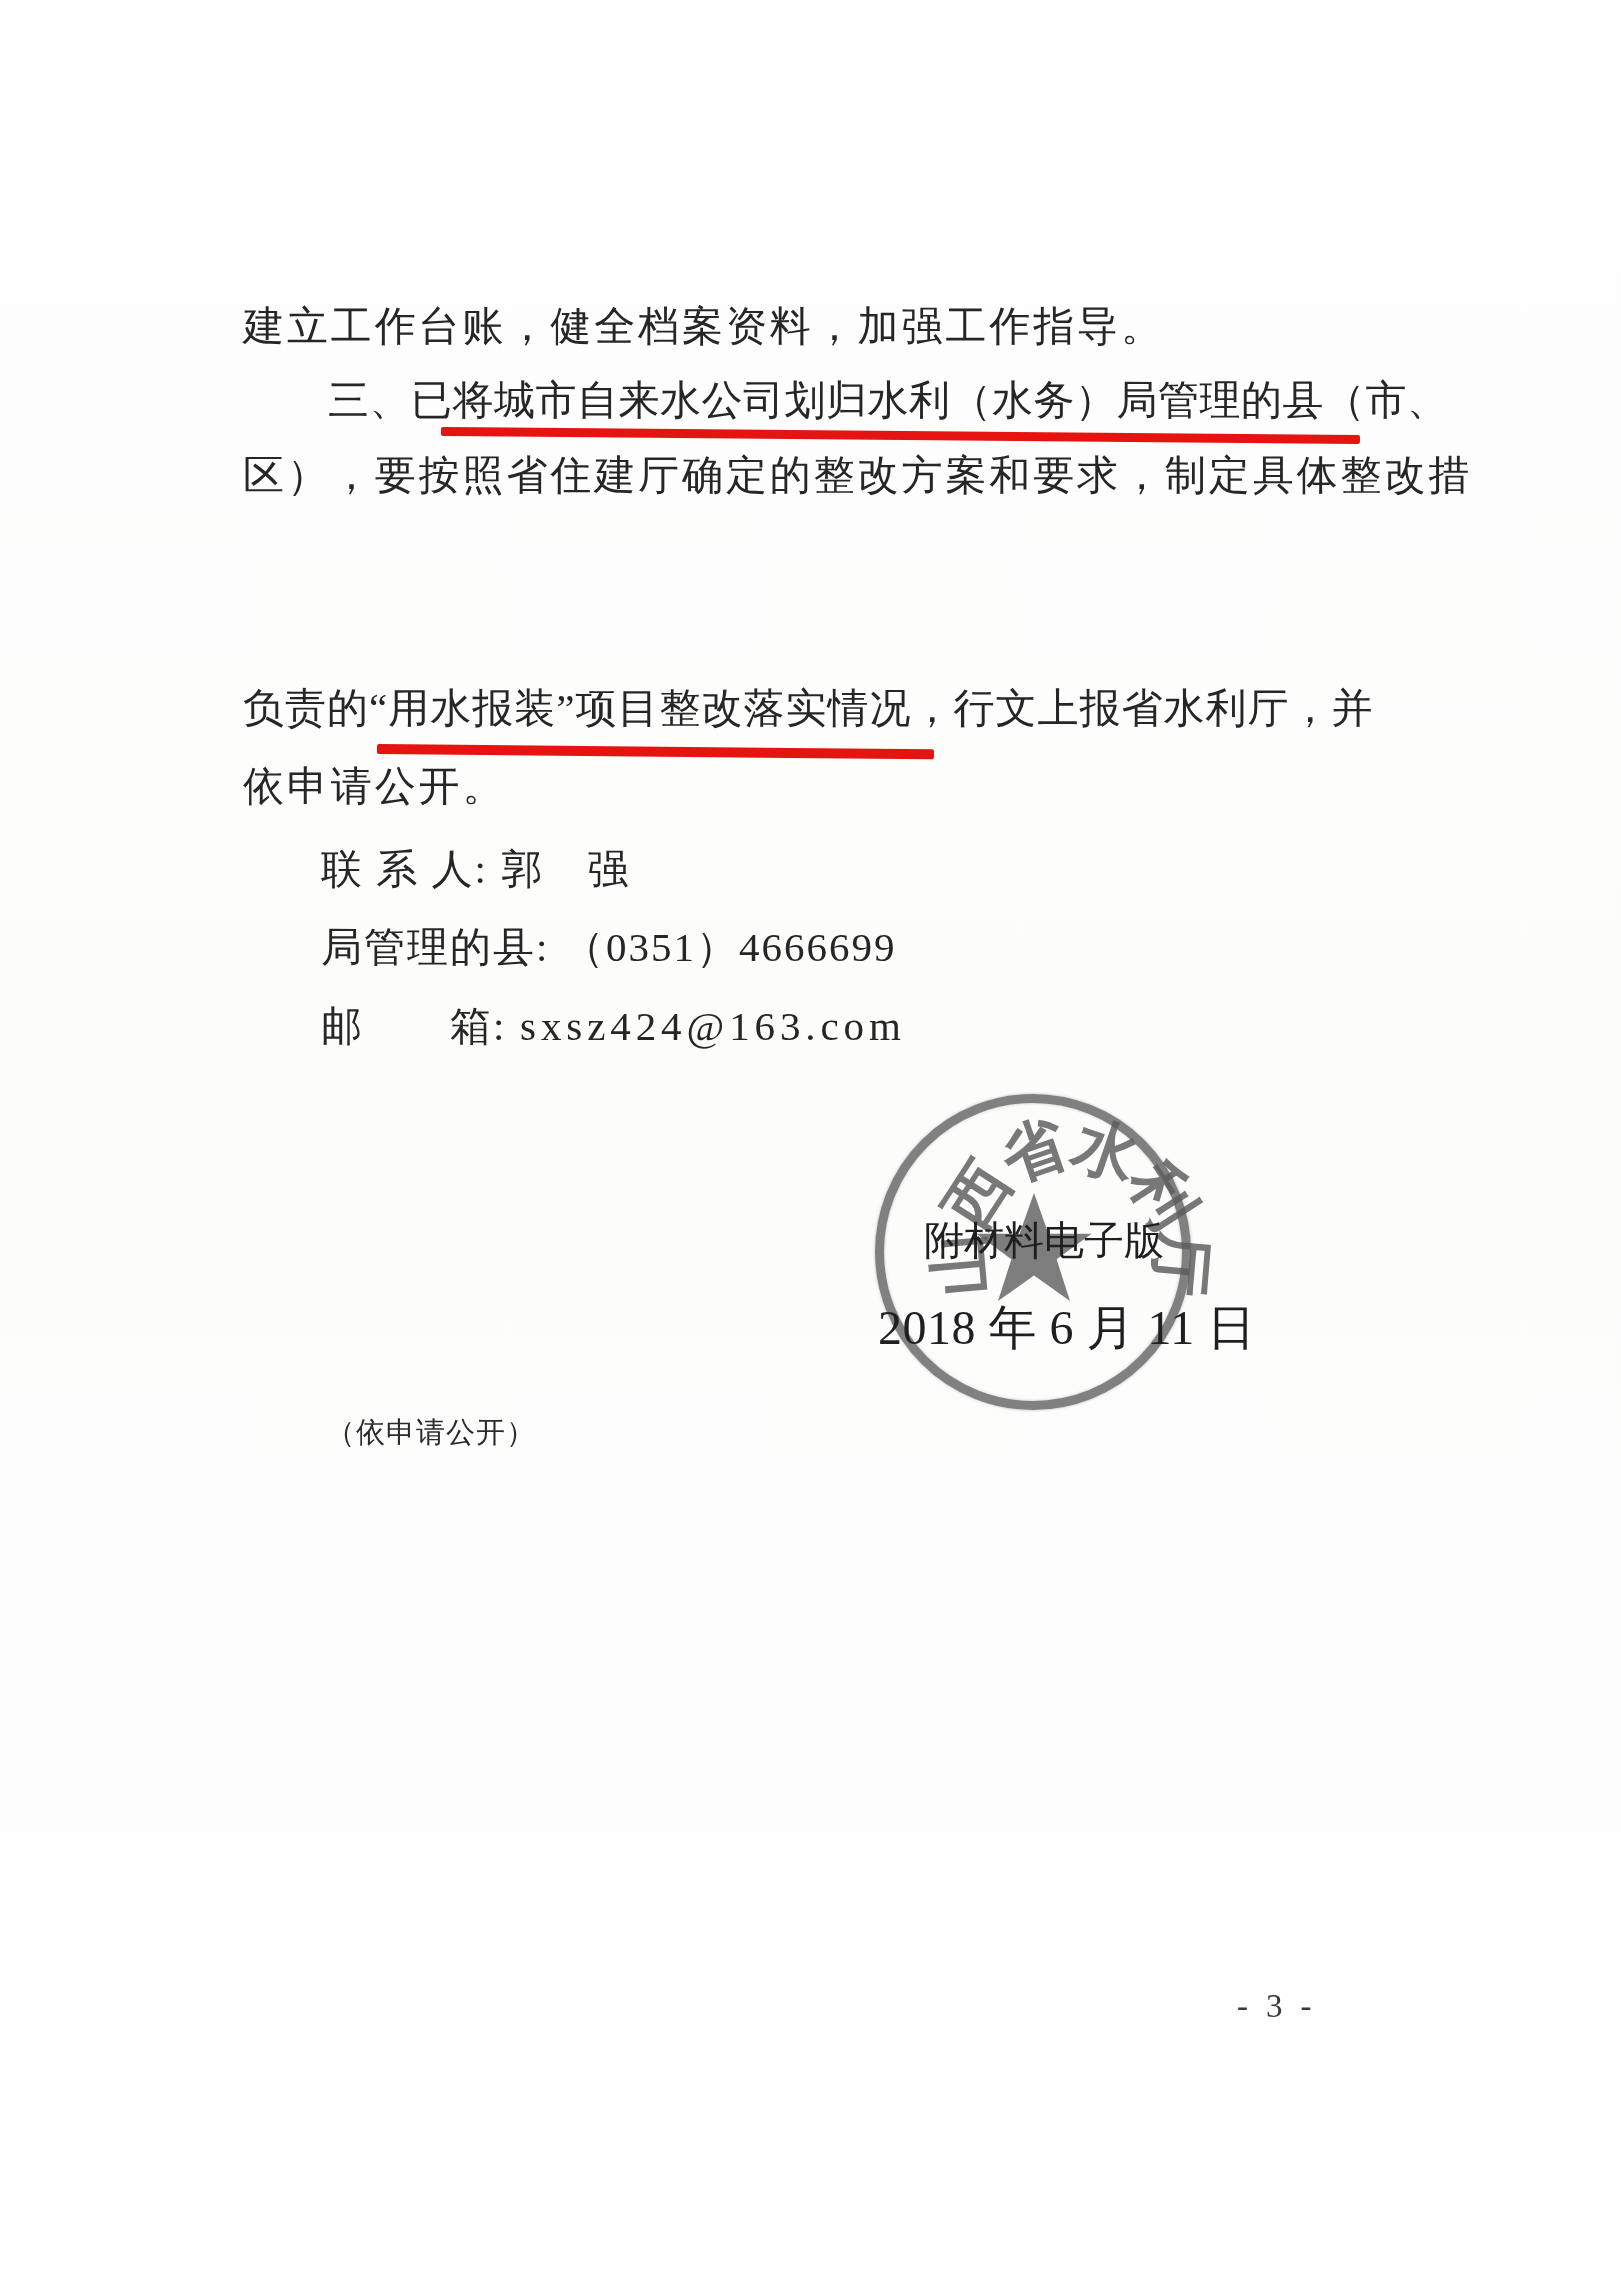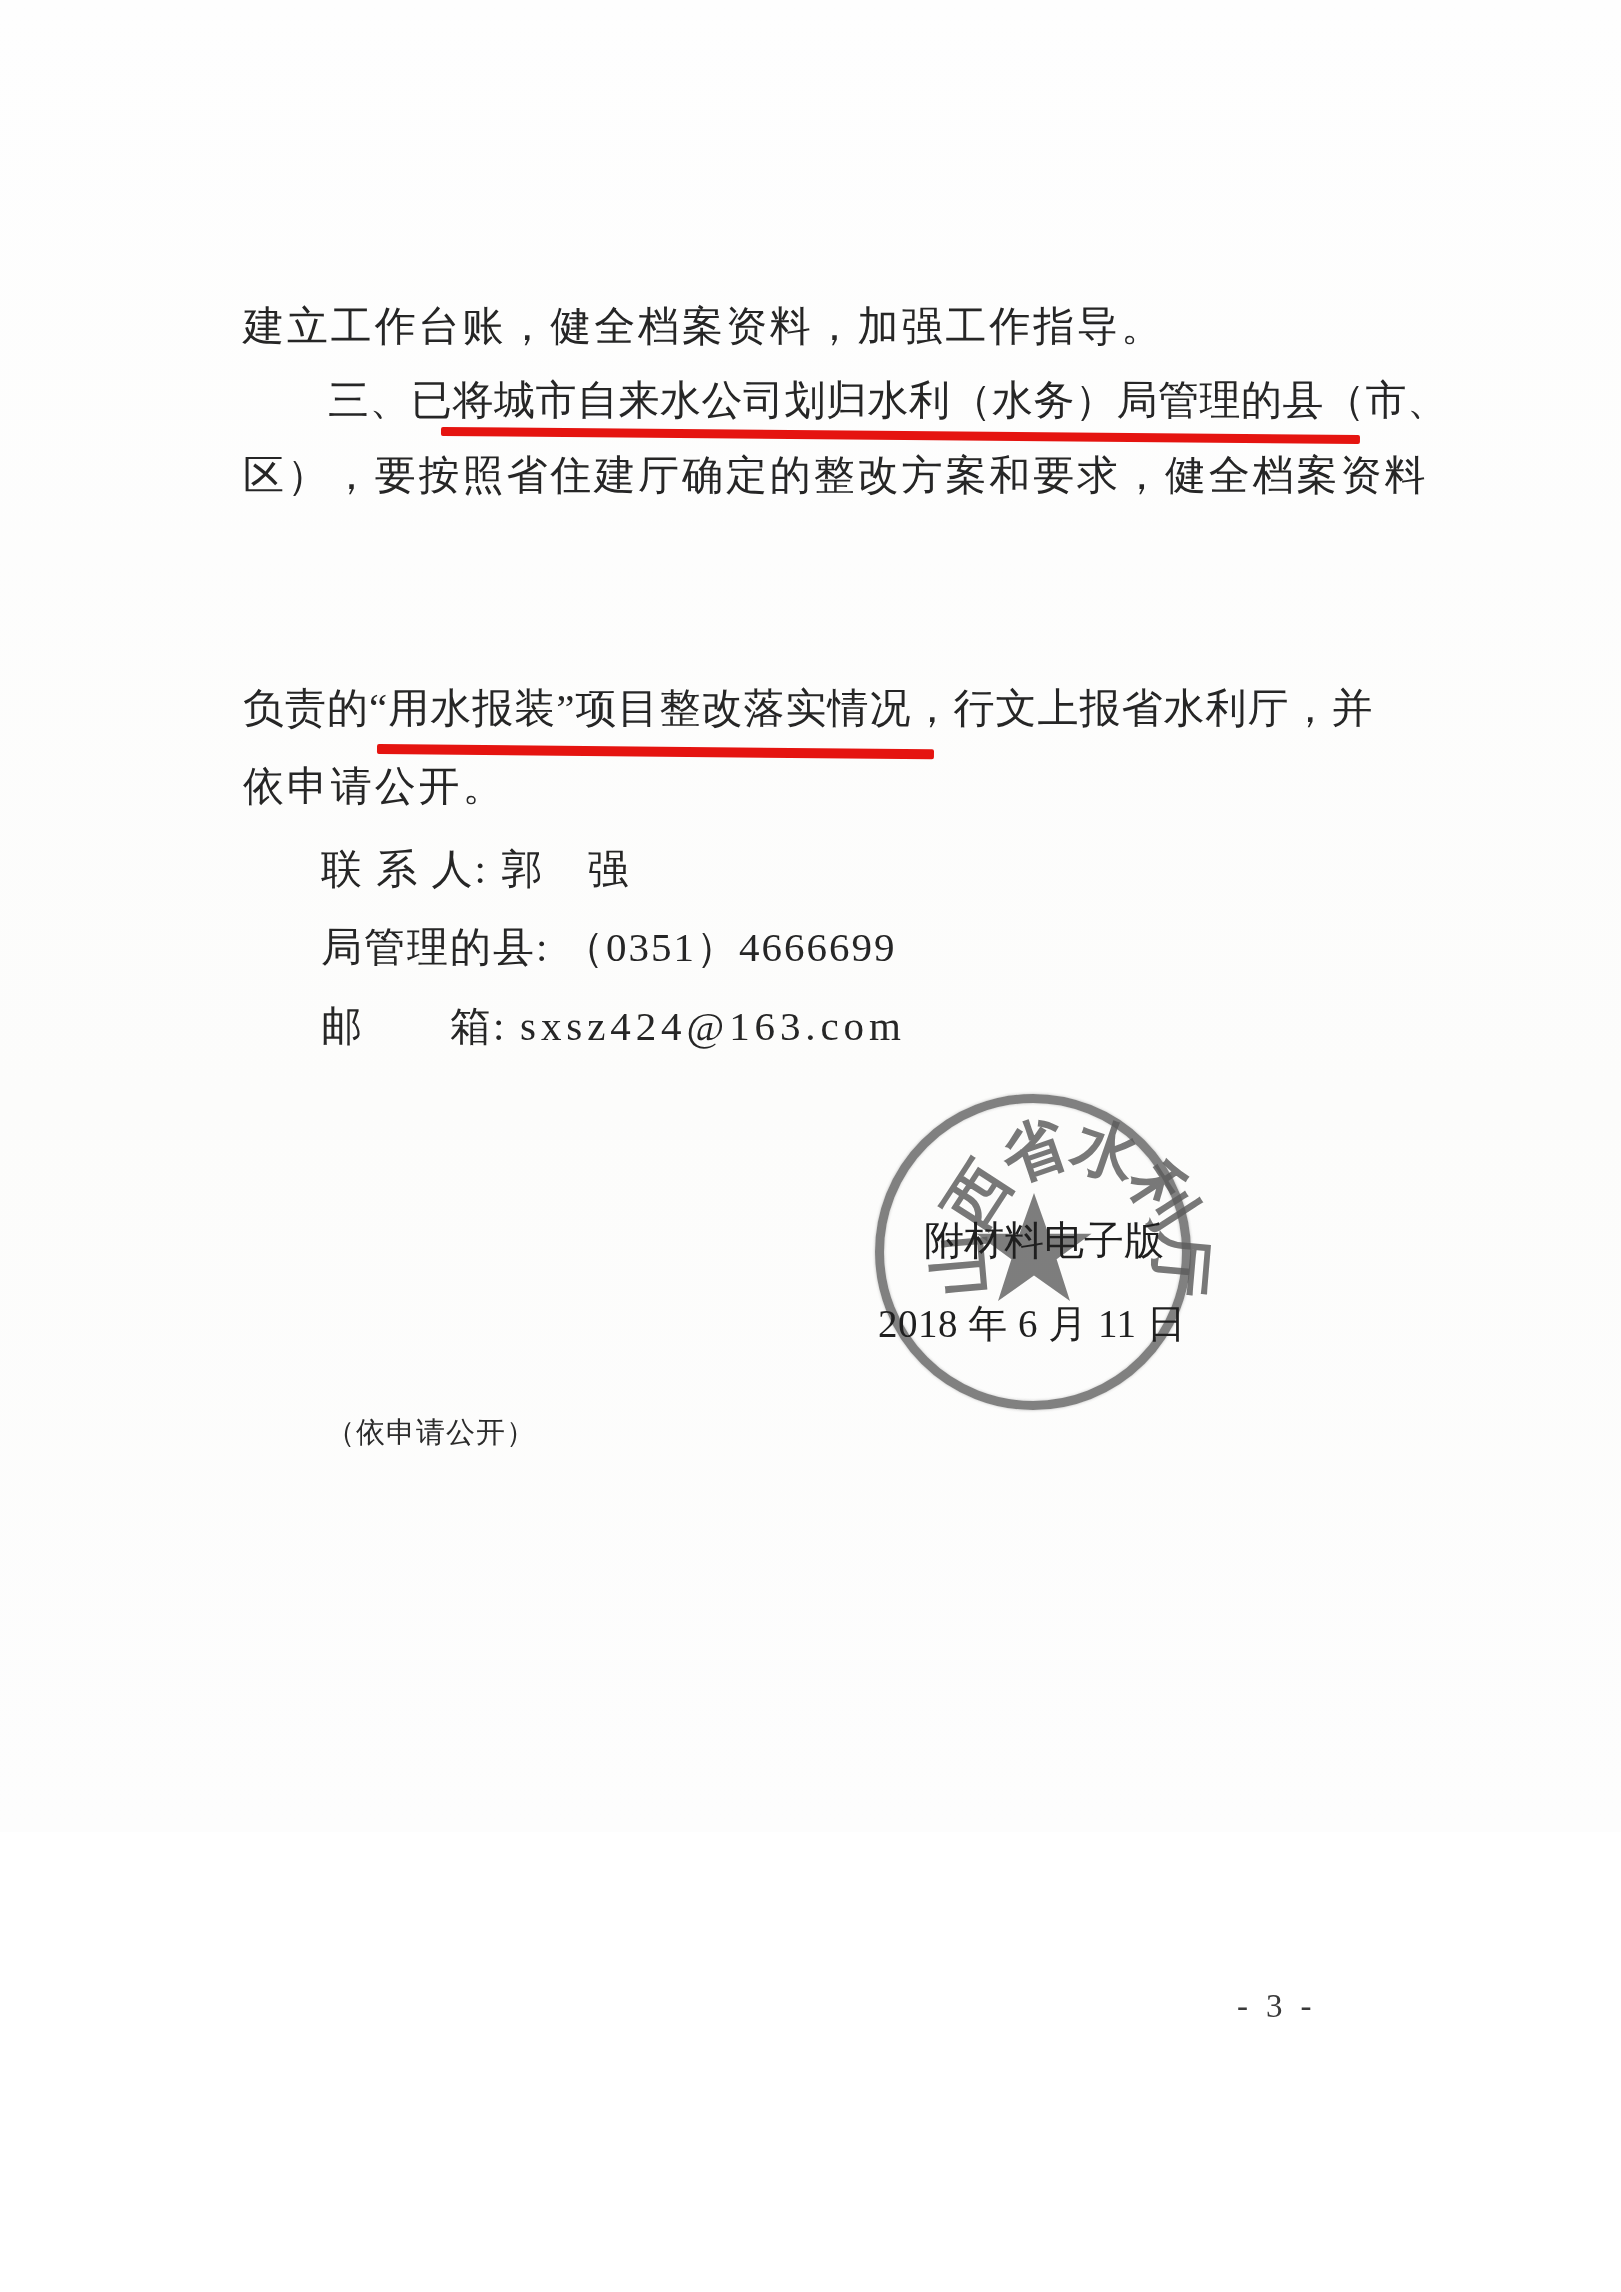--- a/index.html
+++ b/index.html
@@ -73,34 +73,34 @@
   }
   
   .sc0{left:50px;  top:135px; transform:rotate(-95deg);}
   .sc1{left:68px;  top:66px;  transform:rotate(-57deg);}
   .sc2{left:123px; top:21.6px;  transform:rotate(-19deg);}
   .sc3{left:195px; top:21.6px;  transform:rotate(19deg);}
   .sc4{left:252px; top:66px;  transform:rotate(57deg);}
   .sc5{left:270px; top:135px; transform:rotate(95deg);}
 
   .l-auth{left:924px; top:1221px; font-size:40px; letter-spacing:0; color:#1f1f1f;}
-  .l-date{left:878px; top:1304px; font-size:39px; letter-spacing:0.5px; color:#1f1f1f;}
+  .l-date{left:878px; top:1304px; font-size:48px; letter-spacing:0.5px; color:#1f1f1f;}
 
   .l-pgnum{left:1237px; top:1990px; font-size:33px; letter-spacing:4.9px; color:#3a3a3a;}
 </style>
 </head>
 <body>
 
 <div class="page">
 
   <div class="line l-a">建立工作台账，健全档案资料，加强工作指导。</div>
 
   <div class="line l-p3a">三、已将城市自来水公司划归水利（水务）局管理的县（市、</div>
   <div class="redline ul1"></div>
-  <div class="line l-p3b">区），要按照省住建厅确定的整改方案和要求，健全档案资料</div>
+  <div class="line l-p3b">区），要按照省住建厅确定的整改方案和要求，制定具体整改措</div>
 
   <div class="line l-p4b">负责的“用水报装”项目整改落实情况，行文上报省水利厅，并</div>
   <div class="redline ul2"></div>
   <div class="line l-p4c">依申请公开。</div>
 
   <div class="line l-ct1"><span class="label">联 系 人:</span><span class="value">郭　强</span></div>
 
   <div class="line l-ct2"><span class="label">局管理的县:</span><span class="value">（0351）4666699</span></div>
 
   <div class="line l-ct3"><span class="label">邮　　箱:</span><span class="value mono-val">sxsz424@163.com</span></div>

